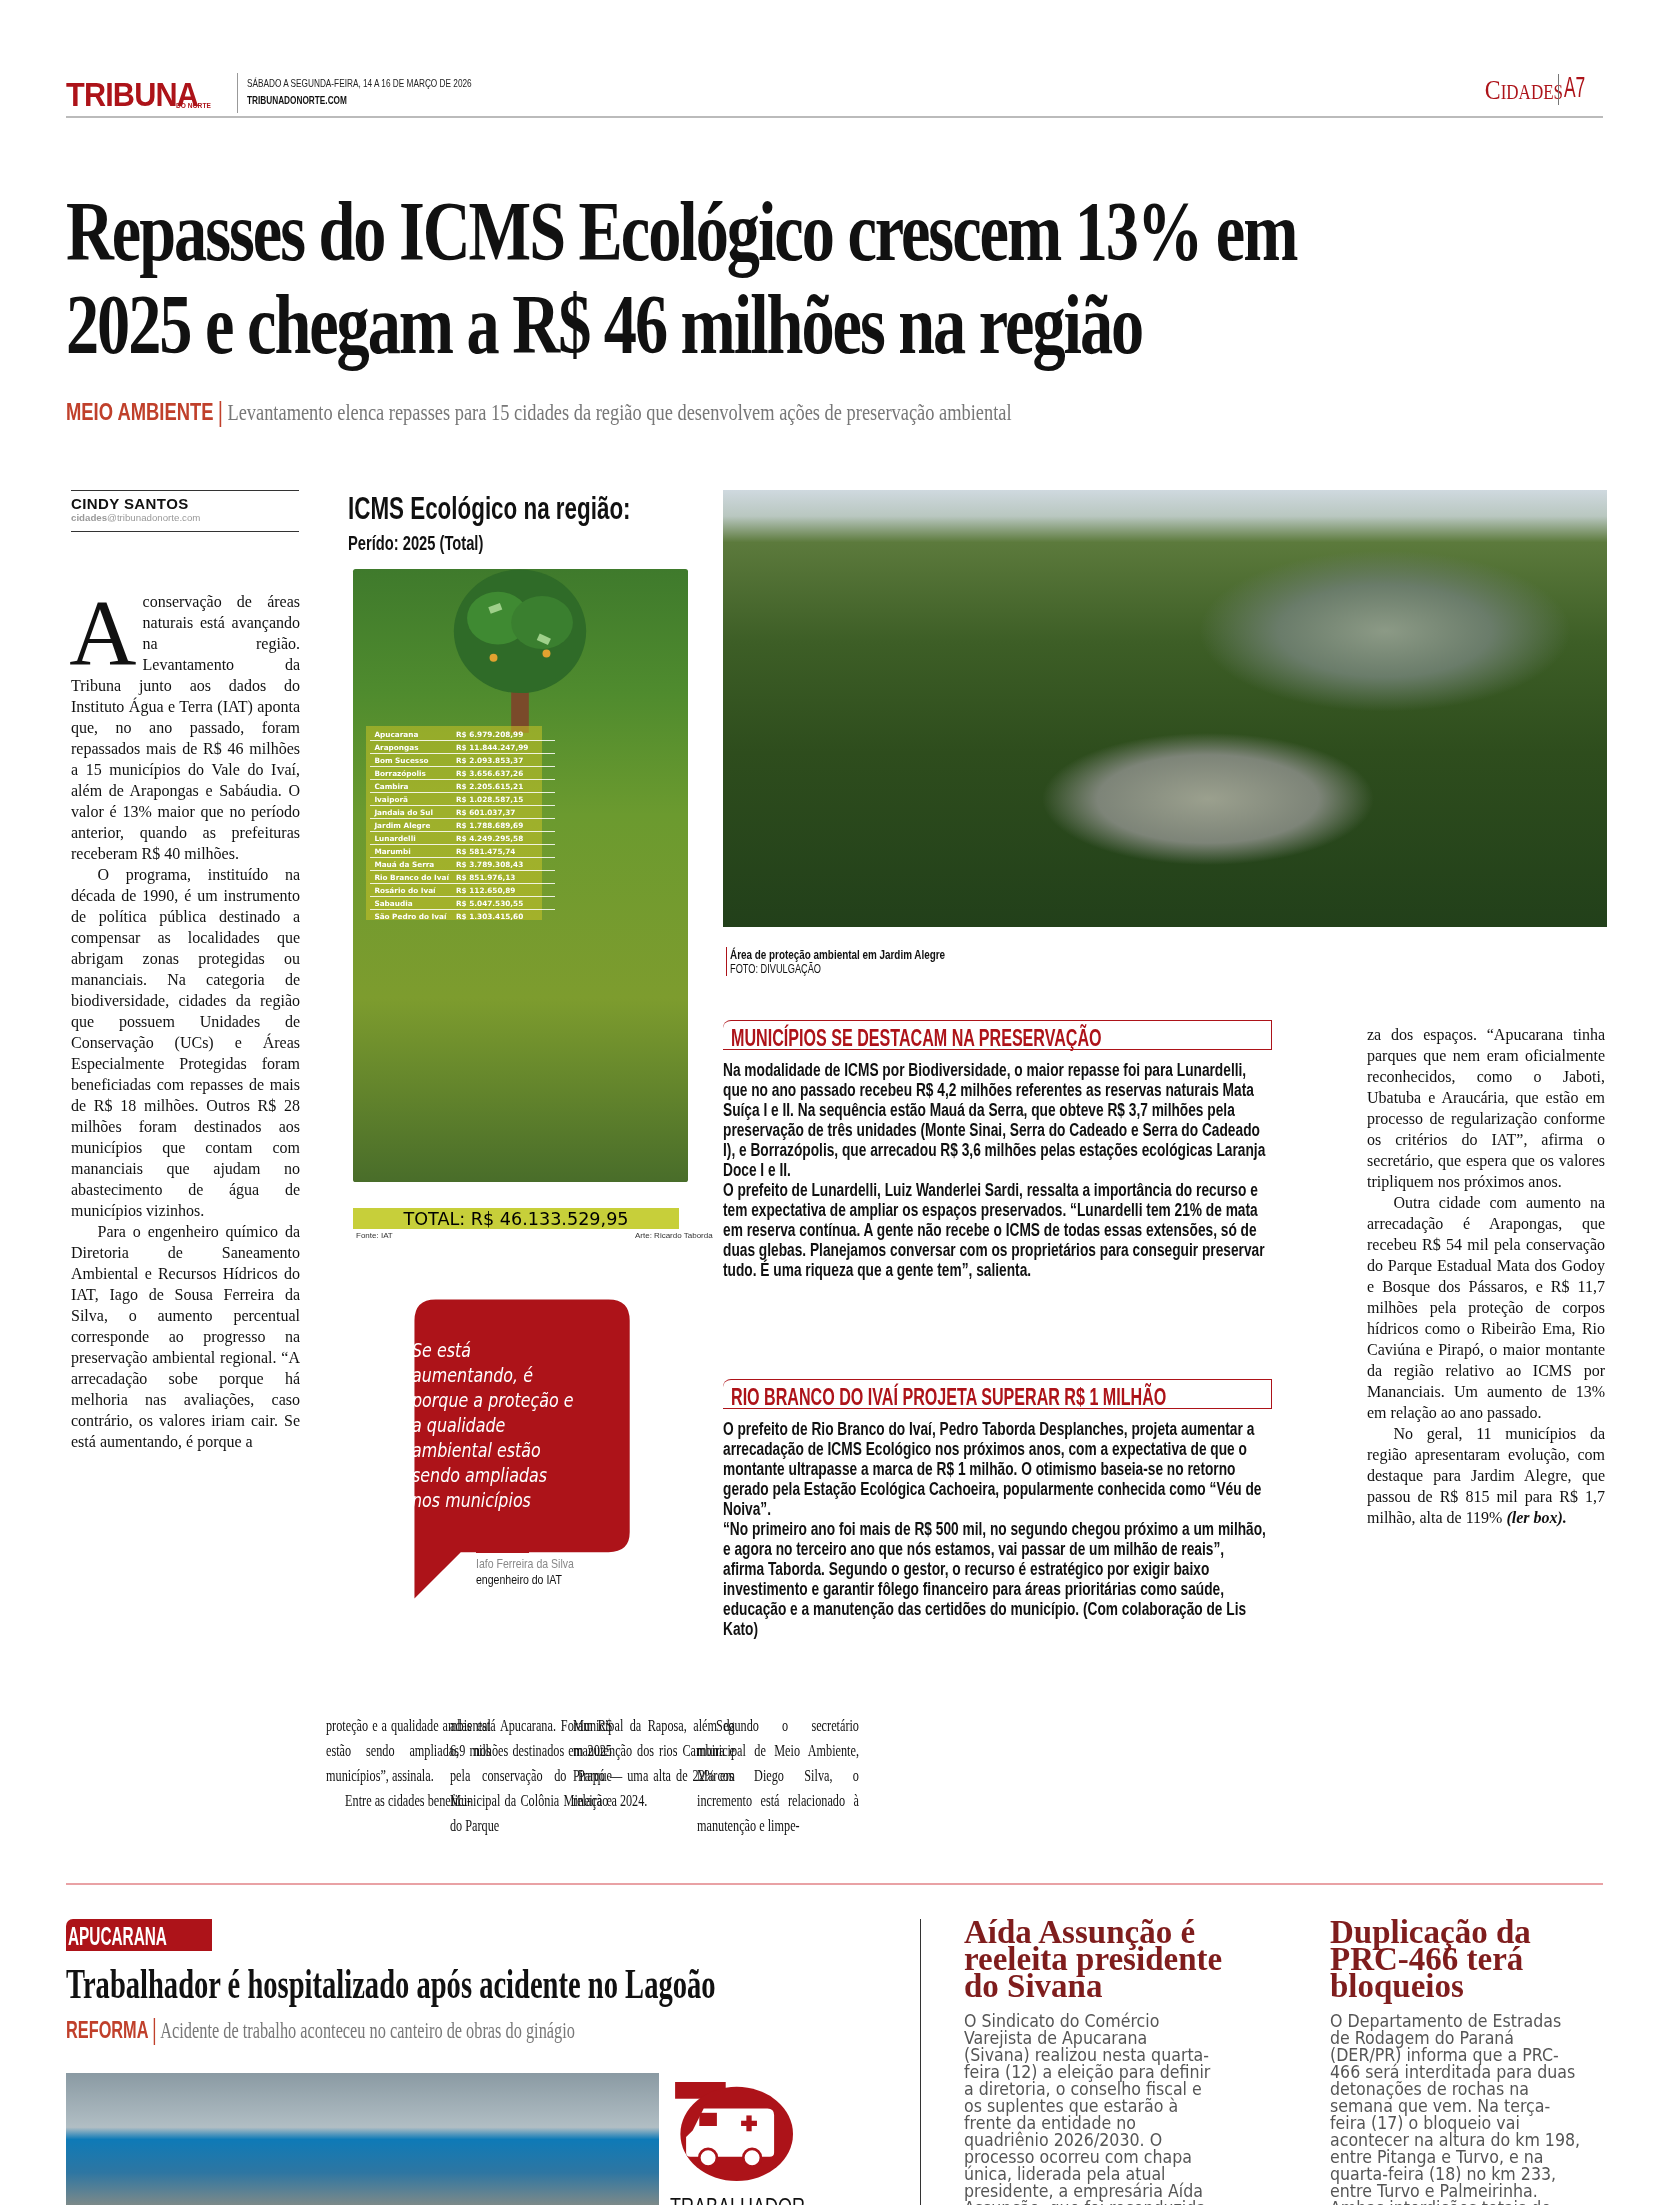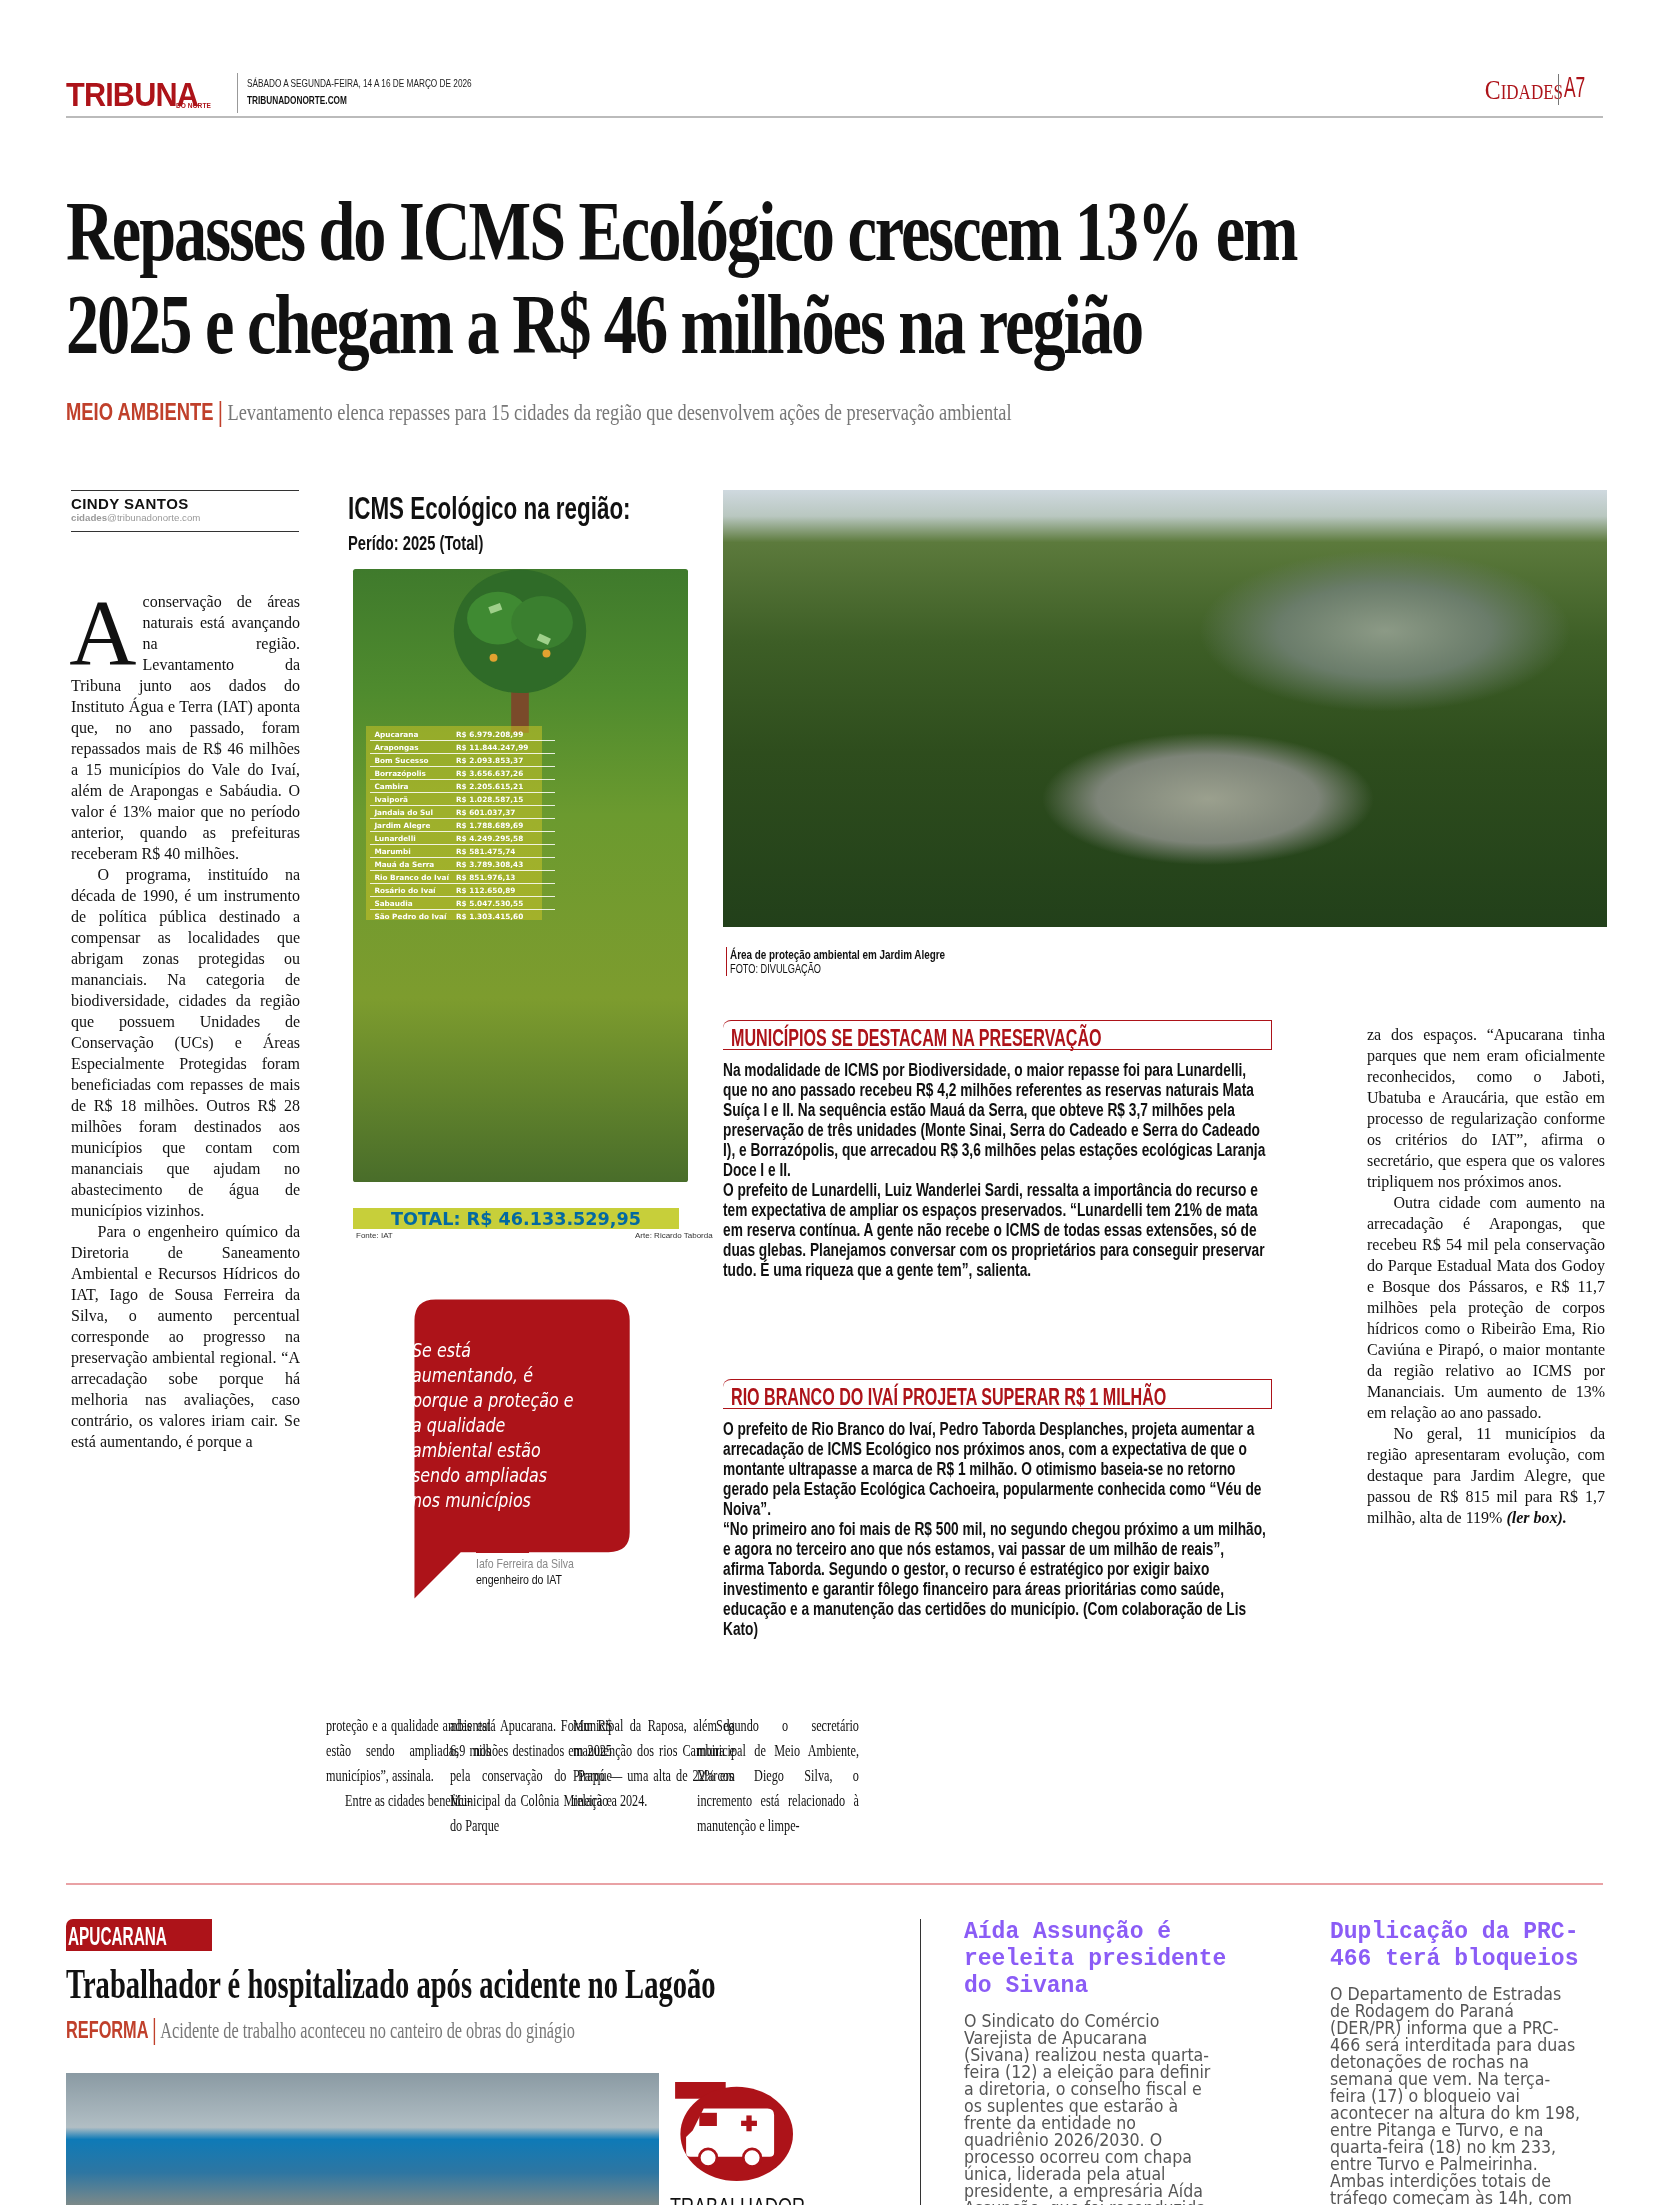--- a/index.html
+++ b/index.html
@@ -34,21 +34,21 @@
 .info-title{left:348px;top:490px;font-family:"Liberation Sans",sans-serif;font-weight:700;font-size:32px;transform:scaleX(.7);transform-origin:left;white-space:nowrap}
 .info-sub{left:348px;top:531px;font-family:"Liberation Sans",sans-serif;font-weight:700;font-size:21px;transform:scaleX(.7);transform-origin:left;white-space:nowrap}
 .info-art{left:353px;top:569px;width:335px;height:613px;background:linear-gradient(180deg,#3f7a2c 0%,#4f8b2e 20%,#6b9a2f 40%,#7d9c2e 70%,#496d2a 100%);border-radius:2.6px}
 .tree{left:445px;top:565px;width:150px;height:168px}
 .info-panel{left:366px;top:726px;width:176px;height:194px;background:rgba(200,195,40,.55)}
 .tbl{left:370px;top:728px;width:185px}
 .tbl .row{display:flex;height:13px;border-bottom:0.7px solid rgba(255,255,255,.85);align-items:center;font-family:"DejaVu Sans",sans-serif;font-weight:700;color:#fff;font-size:7.3px}
 .tbl .row:last-child{border-bottom:none}
 .tbl .city{width:86px;padding-left:4.4px}
 .tbl .val{flex:1}
-.total{left:353px;top:1208px;width:326px;height:21px;background:#c7cf3a;font-family:"DejaVu Sans",sans-serif;font-weight:700;font-size:17.6px;text-align:center;line-height:22px;color:#0369a1}
+.total{left:353px;top:1208px;width:326px;height:21px;background:#c7cf3a;font-family:"DejaVu Sans",sans-serif;font-weight:400;font-size:17.6px;text-align:center;line-height:22px;color:#000000}
 .fonte{left:356px;top:1231px;font-family:"Liberation Sans",sans-serif;font-size:8px;color:#333}
 .arte{left:635px;top:1231px;font-family:"Liberation Sans",sans-serif;font-size:8px;color:#333}
 
 .photo{left:723px;top:490px;width:884px;height:437px;background:
  radial-gradient(ellipse 265px 115px at 662px 141px,#8c9a86 0%,#6a7c6a 40%,transparent 70%),
  radial-gradient(ellipse 221px 88px at 485px 309px,#9ba08e 0%,#7d8478 50%,transparent 75%),
  linear-gradient(180deg,#cfd9df 0%,#b9c7c0 6%,#5c7a3c 12%,#3d5e26 35%,#2e4d1d 60%,#22401a 100%)}
 .caption{left:726px;top:947px;border-left:1.8px solid #ad1319;padding-left:2.6px}
 .caption .t{font-family:"Liberation Sans",sans-serif;font-weight:700;font-size:13.2px;transform:scaleX(.75);transform-origin:left;white-space:nowrap}
 .caption .c{font-family:"Liberation Sans",sans-serif;font-size:12.3px;transform:scaleX(.75);transform-origin:left;white-space:nowrap}
@@ -73,21 +73,21 @@
 .kicker2{left:66px;top:2016px;font-family:"Liberation Sans",sans-serif;font-weight:700;font-size:24px;color:#c0402b;transform:scaleX(.68);transform-origin:left;white-space:nowrap}
 .kicker2 .bar{display:inline-block;width:1.3px;height:26.5px;background:#c0402b;vertical-align:middle;margin:0 8px}
 .kicker2 .sub{font-family:"Liberation Serif",serif;font-weight:400;color:#777}
 .photo2{left:66px;top:2073px;width:593px;height:302px;background:
  radial-gradient(ellipse 185px 57px at 309px 260px,#b74e27 0%,#a2461f 50%,transparent 75%),
  linear-gradient(180deg,#8a9aa3 0%,#b1bec4 18%,#0e7ab7 22%,#2e76a2 33%,#7f8a88 44%,#9a5a30 58%,#b8552a 80%,#a04a22 100%)}
 .bobcat{left:256px;top:2201px;width:110px;height:88px}
 .amb{left:675px;top:2082px;width:119px;height:99px}
 .ambtxt{left:670px;top:2194px;width:176px;font-family:"Liberation Sans",sans-serif;font-size:24px;line-height:25px;transform:scaleX(.75);transform-origin:left}
 .vsep{left:920px;top:1919px;width:1.3px;height:878px;background:#333}
-.brief-h{font-family:Liberation Mono, monospace;font-weight:700;font-size:23px;line-height:27px;color:#8b5cf6}
+.brief-h{font-family:Liberation Serif, serif;font-weight:700;font-size:33px;line-height:27px;color:#7f1d1d}
 .brief-b{font-family:"DejaVu Sans",sans-serif;font-size:17.6px;line-height:17px;color:#555;white-space:pre-line}
 </style>
 </head>
 <body>
 
 <div class="abs logo">TRIBUNA</div>
 <div class="abs logo-sub">DO NORTE</div>
 <div class="abs hdr-sep"></div>
 <div class="abs date">SÁBADO A SEGUNDA-FEIRA, 14 A 16 DE MARÇO DE 2026</div>
 <div class="abs site">TRIBUNADONORTE.COM</div>

